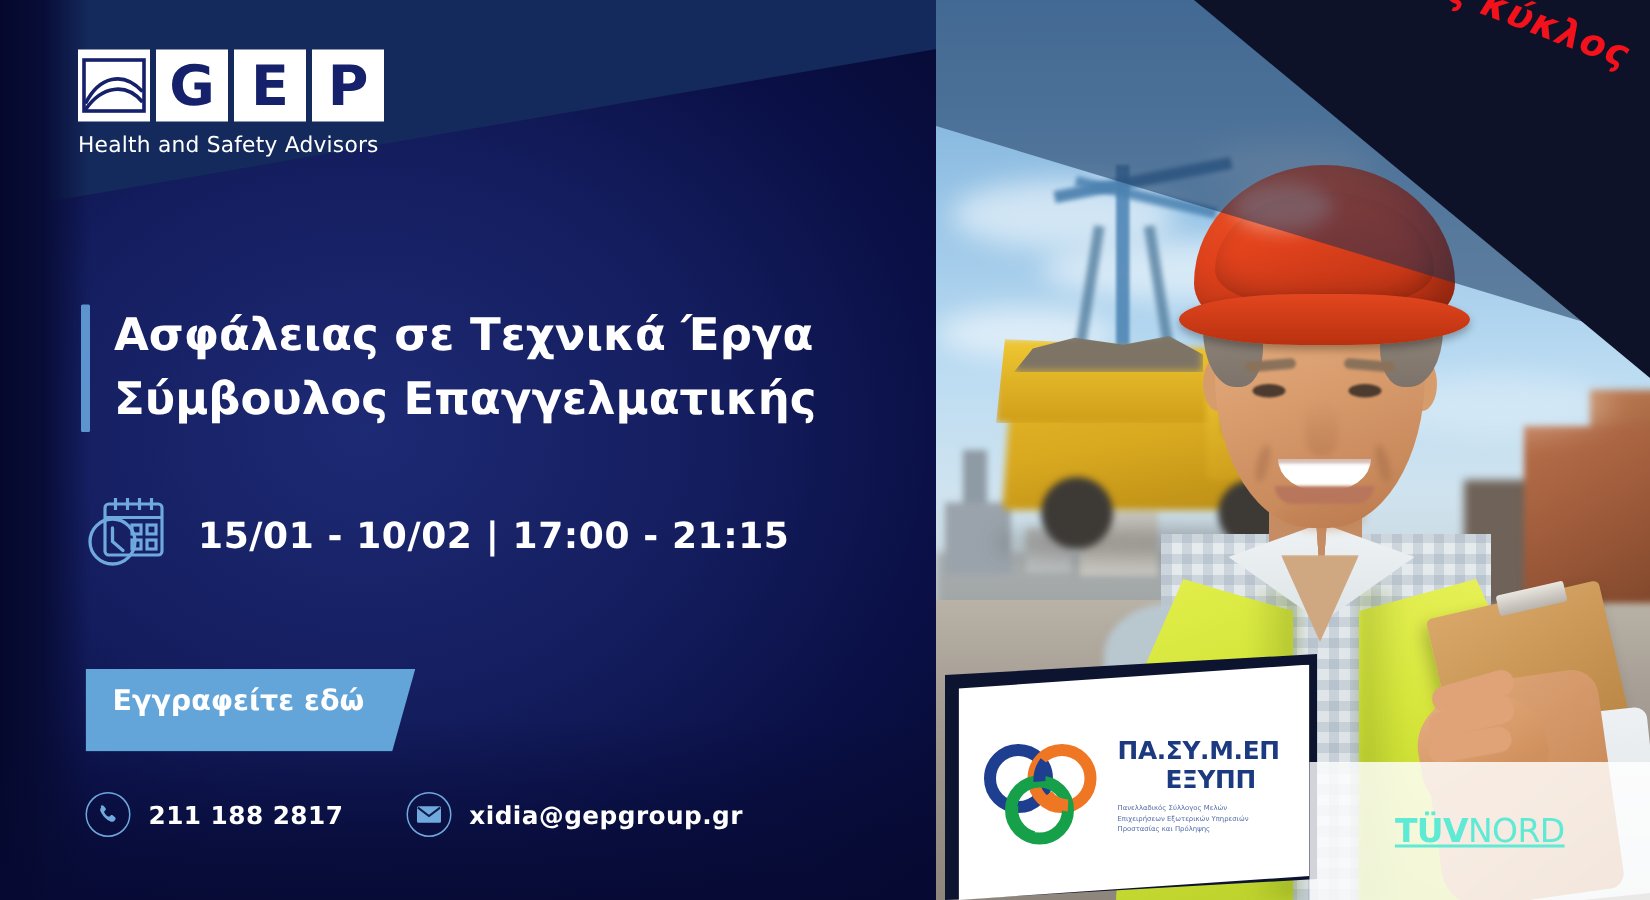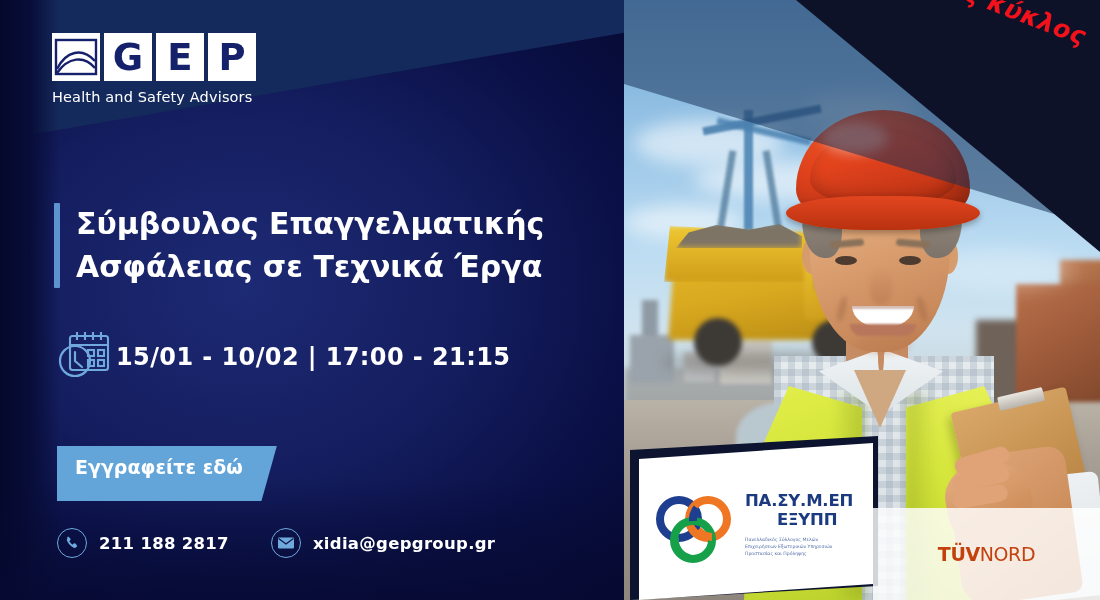--- a/index.html
+++ b/index.html
@@ -373,21 +373,21 @@
     position:absolute; left:54px; top:149px;
     color:#6f9ed4; font-size:30px; font-weight:700; letter-spacing:.2px;
   }
   .title-wrap { position:absolute; left:54px; top:203px; display:flex; }
   .title-bar { width:6px; background:#5d93cf; border-radius:1px; margin-right:16px; }
   .title-lines { color:#ffffff; font-size:30px; font-weight:700; line-height:1.42; }
 
   
   .date-row {
     position:absolute; left:57px; top:327px;
-    display:flex; align-items:center; gap:3px;
+    display:flex; align-items:center; gap:19px;
   }
   .date-text { color:#ffffff; font-size:24px; font-weight:700; letter-spacing:.4px; }
 
   
   .cta {
     position:absolute; left:57px; top:446px;
     background:#63a5d8; color:#ffffff;
     font-size:19px; font-weight:700;
     padding:10px 34px 23px 18px;
     clip-path:polygon(0 0, 100% 0, 93% 100%, 0 100%);
@@ -434,21 +434,21 @@
     margin-top:6px; color:#4763a0; font-size:4.6px; line-height:1.55;
     max-width:104px; opacity:.95;
   }
 
   
   .tuv-panel {
     position:absolute; left:873px; top:508px; width:227px; height:92px;
     background:rgba(255,255,255,.82);
     display:flex; align-items:center; justify-content:center;
   }
-  .tuv-logo { font-size:19px; letter-spacing:-.4px; color:#c2410c; }
+  .tuv-logo { font-size:22px; letter-spacing:-.4px; color:#5eead4;text-decoration:underline; }
   .tuv-b { font-weight:700; }
   .tuv-n { font-weight:400; }
 </style>
 </head>
 <body>
 
 <div id="banner">
 
   <div class="left-bg"></div>
   <div class="left-wedge-top"></div>
@@ -550,22 +550,22 @@
       <div class="gep-sq">G</div>
       <div class="gep-sq">E</div>
       <div class="gep-sq">P</div>
     </div>
     <div class="gep-tagline">Health and Safety Advisors</div>
   </div>
 
   <div class="title-wrap">
     <div class="title-bar"></div>
     <div class="title-lines">
+      <div>Ασφάλειας σε Τεχνικά Έργα</div>
       <div>Σύμβουλος Επαγγελματικής</div>
-      <div>Ασφάλειας σε Τεχνικά Έργα</div>
     </div>
   </div>
 
   <div class="date-row">
     <span>
       <svg width="56" height="56" viewBox="0 0 56 56" aria-hidden="true">
         <g fill="none" stroke="#6fa9de" stroke-width="2.1">
           <rect x="13" y="9" width="38" height="34" rx="2.5"></rect>
           <line x1="13" y1="18" x2="51" y2="18"></line>
           <line x1="20" y1="5" x2="20" y2="13"></line>

